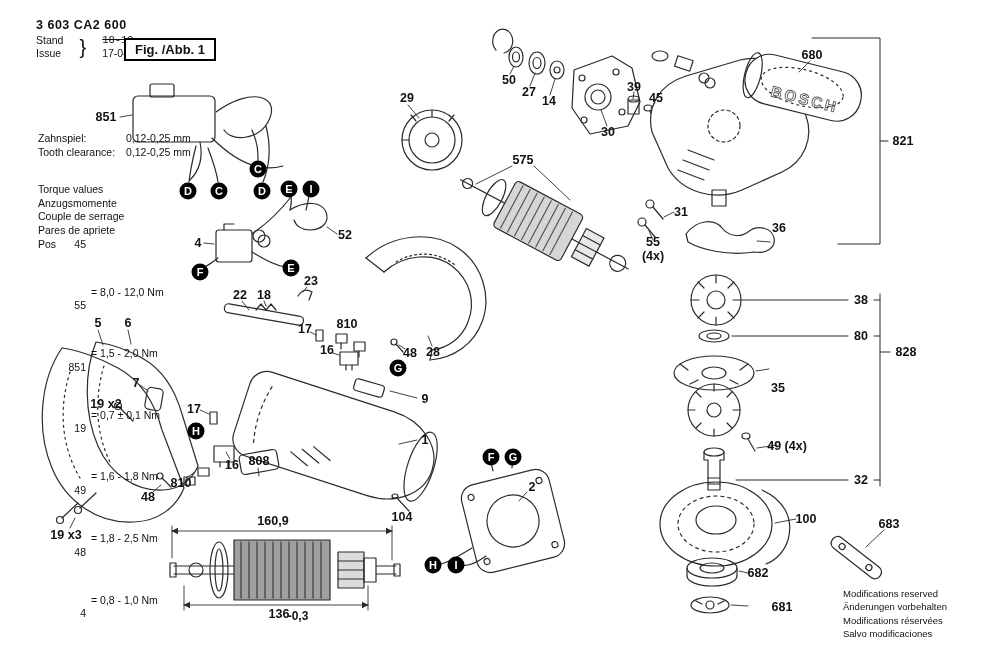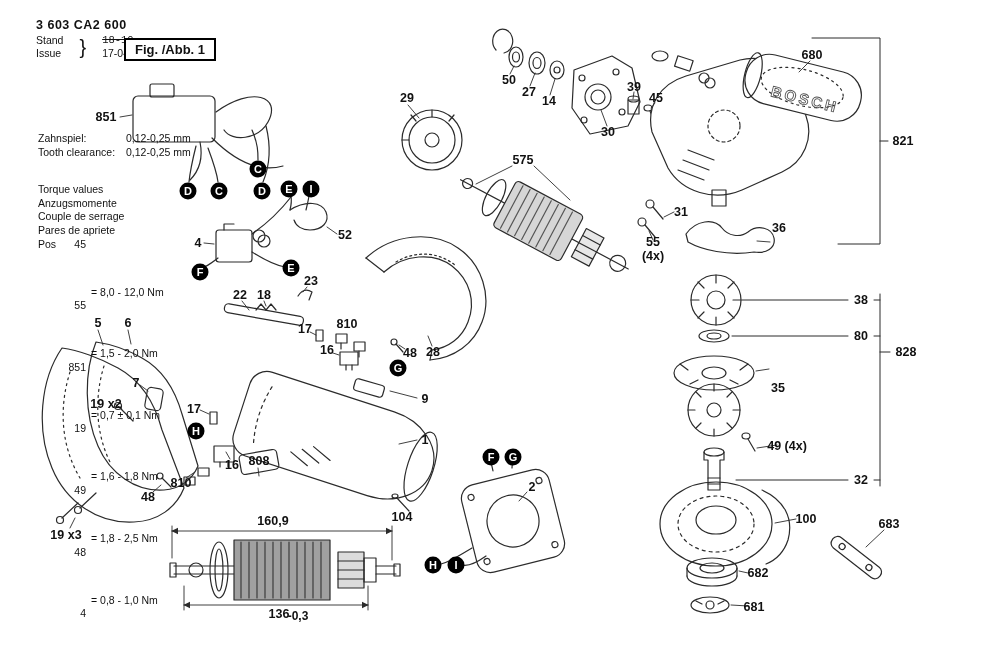--- a/index.html
+++ b/index.html
@@ -390,21 +390,21 @@
       <div class="lbl" style="left: 779px; top: 228px;">36</div>
       <div class="lbl" style="left: 861px; top: 300px;">38</div>
       <div class="lbl" style="left: 861px; top: 336px;">80</div>
       <div class="lbl" style="left: 906px; top: 352px;">828</div>
       <div class="lbl" style="left: 778px; top: 368px; margin-top: 20px;">35</div>
       <div class="lbl" style="left: 787px; top: 446px;">49 (4x)</div>
       <div class="lbl" style="left: 861px; top: 480px;">32</div>
       <div class="lbl" style="left: 806px; top: 519px;">100</div>
       <div class="lbl" style="left: 889px; top: 524px;">683</div>
       <div class="lbl" style="left: 758px; top: 573px;">682</div>
-      <div class="lbl" style="left: 754px; top: 607px;">681</div>
+      <div class="lbl" style="left: 782px; top: 607px;">681</div>
       <div class="lbl" style="left: 198px; top: 243px;">4</div>
       <div class="lbl" style="left: 345px; top: 235px;">52</div>
       <div class="lbl" style="left: 311px; top: 281px;">23</div>
       <div class="lbl" style="left: 240px; top: 295px;">22</div>
       <div class="lbl" style="left: 264px; top: 295px;">18</div>
       <div class="lbl" style="left: 305px; top: 329px;">17</div>
       <div class="lbl" style="left: 347px; top: 324px;">810</div>
       <div class="lbl" style="left: 327px; top: 350px;">16</div>
       <div class="lbl" style="left: 410px; top: 353px;">48</div>
       <div class="lbl" style="left: 433px; top: 352px;">28</div>
@@ -506,14 +506,20 @@
     <span class="pos">48</span>
     <span class="val">= 0,8 - 1,0 Nm</span>
   </div>
   <div class="trow">
     <span></span>
     <span class="pos">4</span>
     <span class="val">= 0,7 ± 0,1 Nm</span>
   </div>
 </div>
 
-
+<div class="note" id="mods">
+  <div>Modifications reserved</div>
+  <div>Änderungen vorbehalten</div>
+  <div>Modifications réservées</div>
+  <div>Salvo modificaciones</div>
 </div>
 
+</div>
+
 </body></html>

